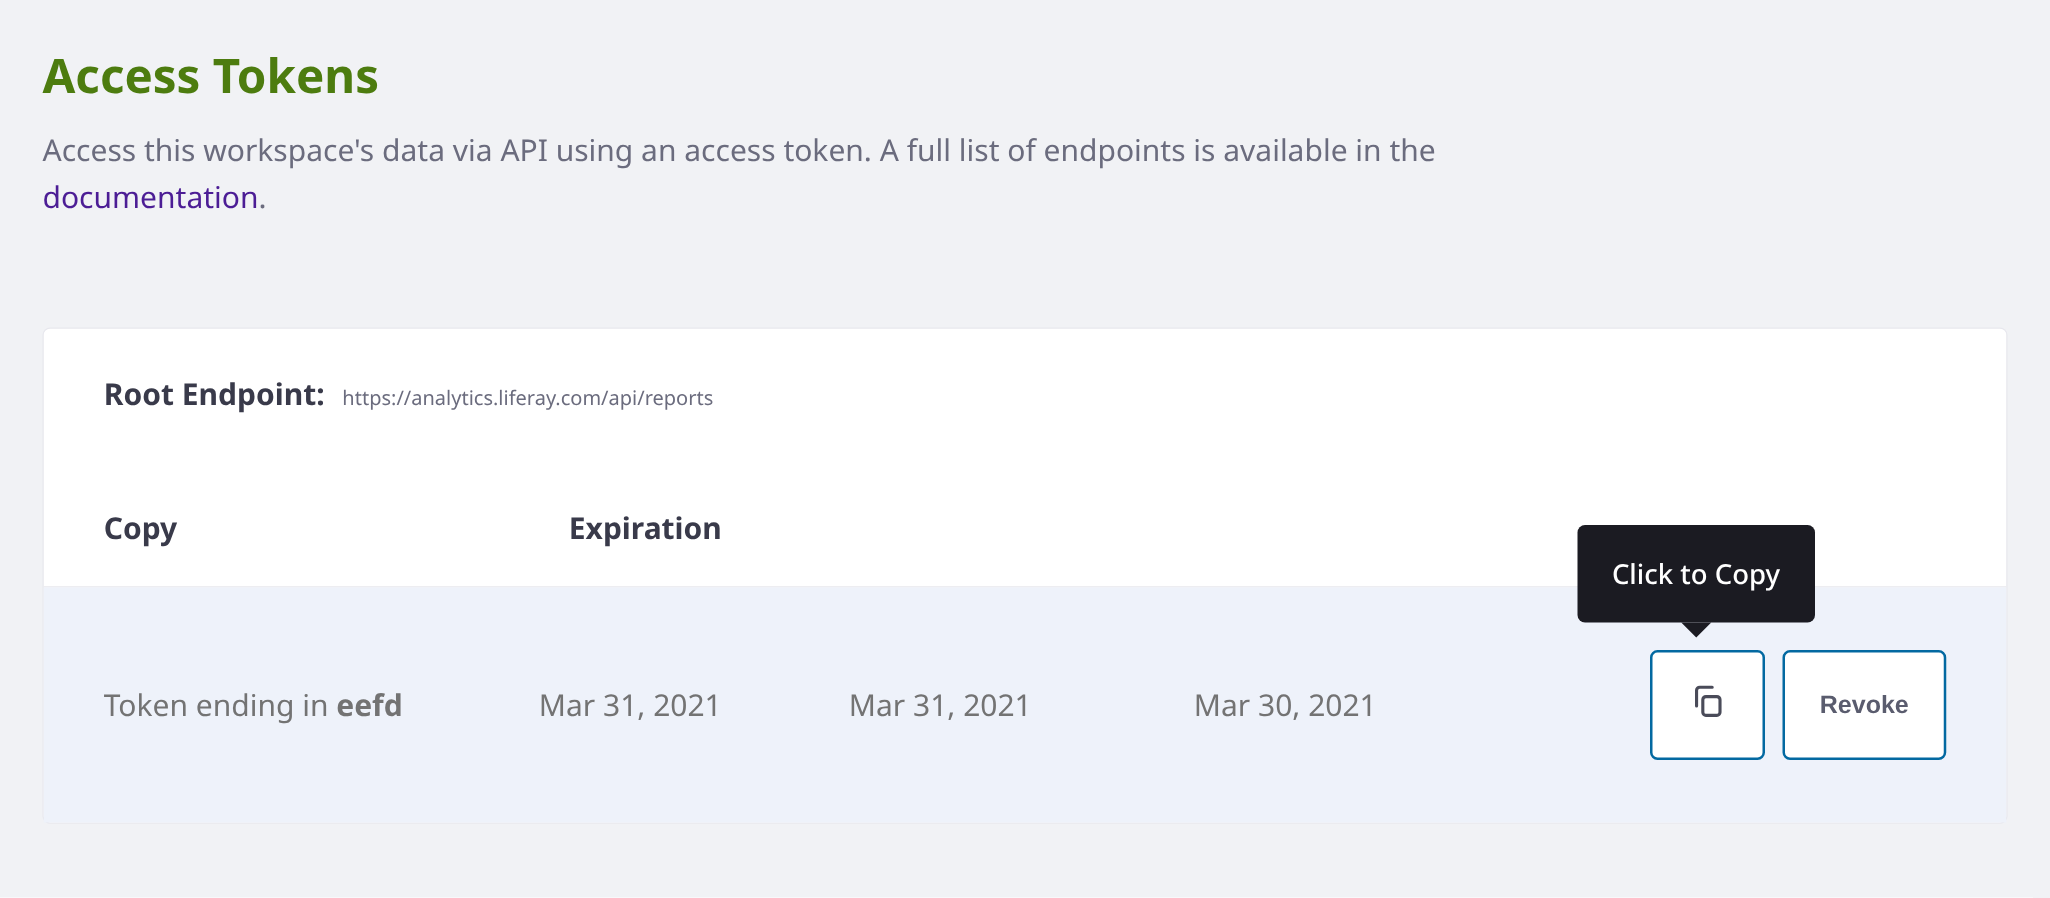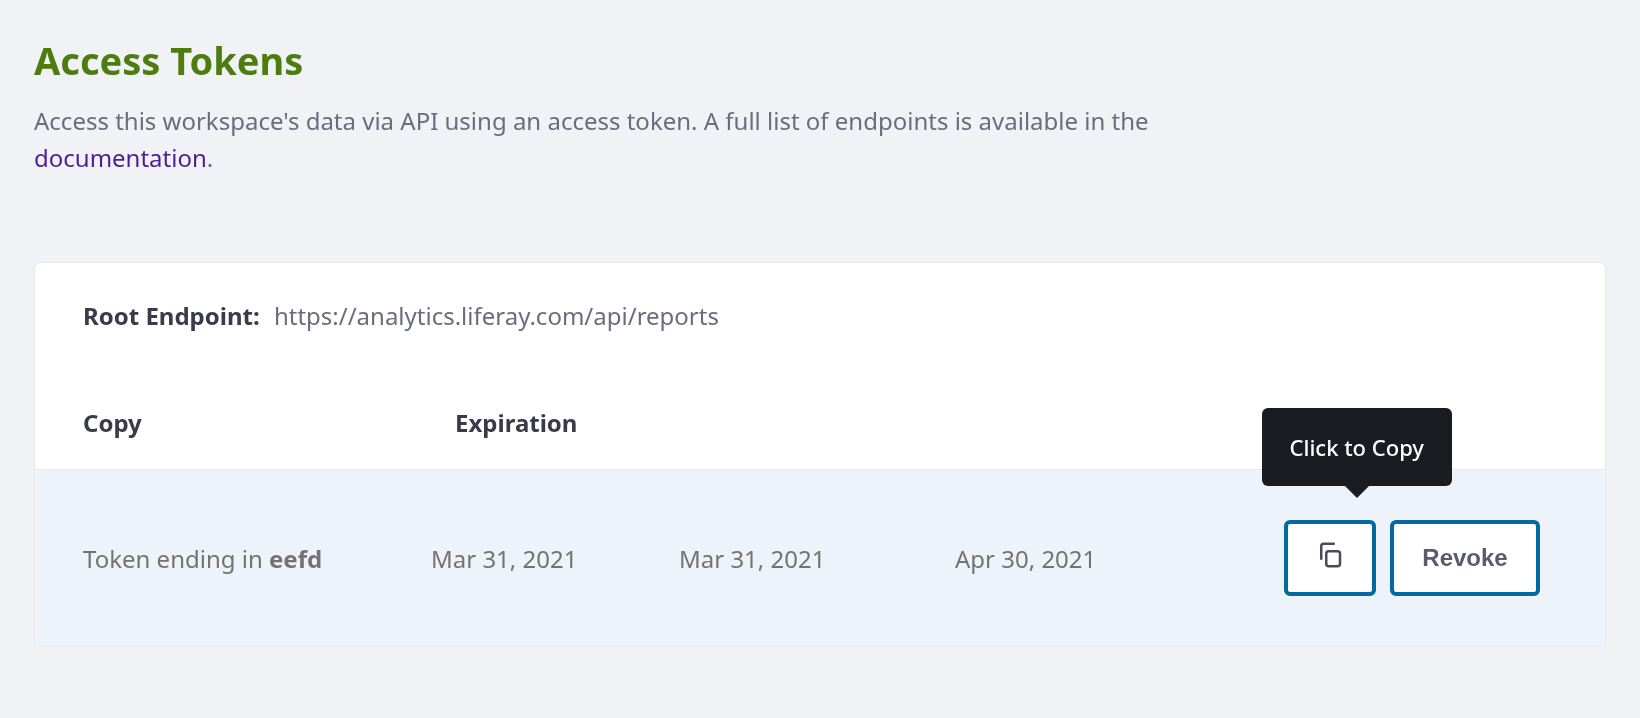--- a/index.html
+++ b/index.html
@@ -37,21 +37,21 @@
     .endpoint-row {
       padding: 36px 48px 48px 48px;
     }
     .endpoint-label {
       font-size: 24px;
       font-weight: 700;
       color: #393a4a;
       margin-top: 40px;
     }
     .endpoint-url {
-      font-size: 24px;
+      font-size: 16px;
       color: #6b6c7e;
       margin-left: 10px;
       margin-top: 24px;
     }
     .table {
       width: 100%;
     }
     .thead {
       display: flex;
       padding: 26px 48px 30px 48px;
@@ -72,33 +72,33 @@
       align-items: center;
       padding: 50px 48px 50px 48px;
       background: #eef2fa;
       position: relative;
     }
     .td { font-size: 24px; color: #737373; }
     .td strong { font-weight: 700; }
     .actions {
       width: 290px;
       display: flex;
-      justify-content: center;
+      justify-content: flex-end;
       gap: 14px;
       position: relative;
     }
     .btn {
       background: #fff;
-      border: 4px solid #0369a1;
+      border: 2px solid #0369a1;
       border-radius: 6px;
-      height: 76px;
+      height: 88px;
       display: inline-flex;
       align-items: center;
       justify-content: center;
-      font-size: 24px;
+      font-size: 20px;
       color: #5a5c6e;
       cursor: pointer;
       font-weight: 600;
     }
     .btn-copy { width: 92px; }
     .btn-revoke { padding: 0 28px; }
     .copy-icon svg { width: 30px; height: 30px; }
     .tooltip {
       position: absolute;
       bottom: 110px;
@@ -145,21 +145,21 @@
       <div class="th col-exp">Expiration</div>
       <div class="th col-actions"></div>
     </div>
 
     <div class="trow">
       <div class="td col-token">
         <span>Token ending in </span><strong>eefd</strong>
       </div>
       <div class="td col-last">Mar 31, 2021</div>
       <div class="td col-created">Mar 31, 2021</div>
-      <div class="td col-exp">Apr 30, 2021</div>
+      <div class="td col-exp">Mar 30, 2021</div>
       <div class="actions">
         <div class="tooltip">Click to Copy</div>
         <button class="btn btn-copy">
           <span class="copy-icon">
             <svg viewBox="0 0 24 24" fill="none" stroke="#4a4b59" stroke-width="2" stroke-linecap="round" stroke-linejoin="round">
               <rect x="9" y="9" width="11" height="12" rx="2"></rect>
               <path d="M5 15V5a2 2 0 0 1 2-2h8"></path>
             </svg>
           </span>
         </button>

